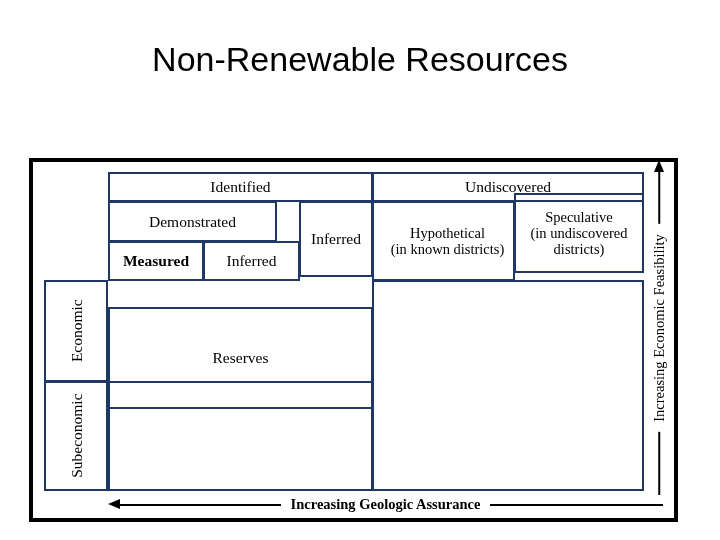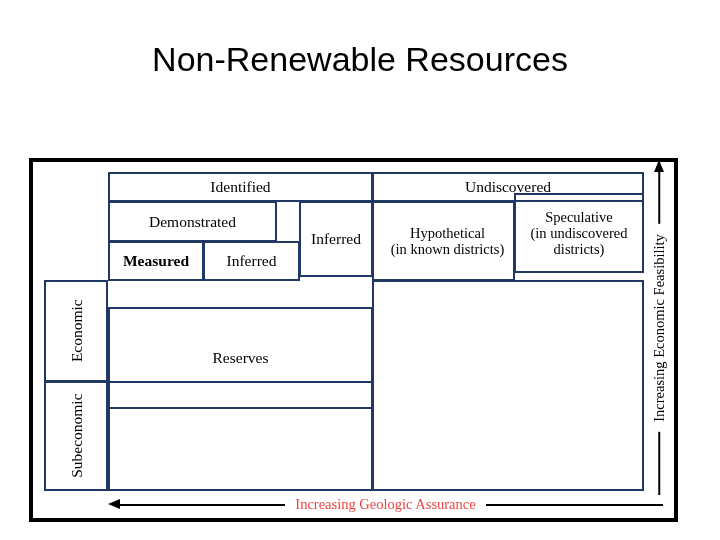--- a/index.html
+++ b/index.html
@@ -106,22 +106,23 @@
     height: 0;
     border-top: 5px solid transparent;
     border-bottom: 5px solid transparent;
     border-right: 12px solid #000000;
   }
   #geologic-assurance-arrow .arrow-text {
     position: relative;
     background: #ffffff;
     padding: 0 10px;
     font-size: 14.5px;
-    color: #ef4444;
-    white-space: nowrap;
+    color: #000000;
+    white-space: nowrap;
+    font-weight: bold;
   }
 
   #economic-feasibility-arrow {
     position: absolute;
     left: 645px;
     top: 160px;
     width: 28px;
     height: 335px;
   }
   #economic-feasibility-arrow .varrow-line {

